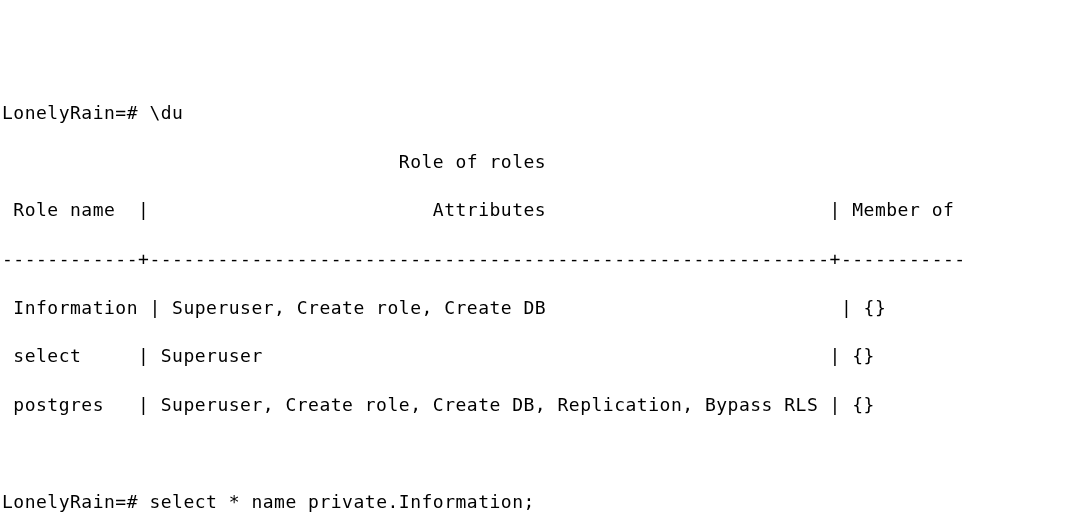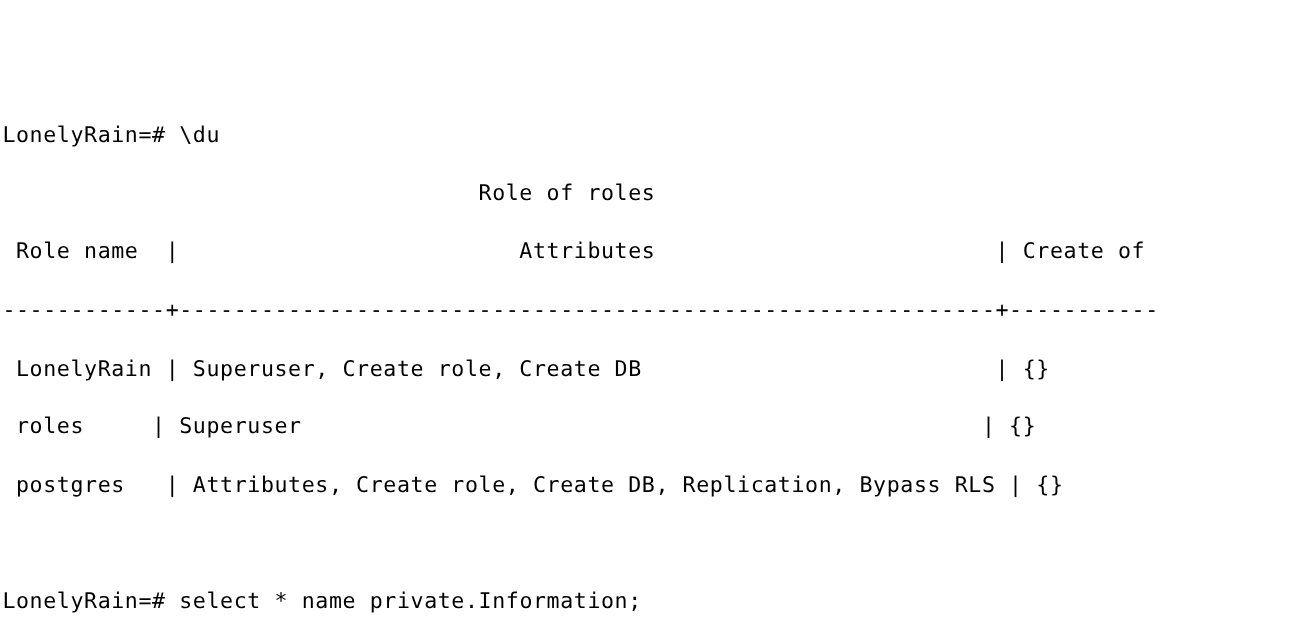--- a/index.html
+++ b/index.html
@@ -21,25 +21,25 @@
       white-space: pre;
     }
   </style>
 </head>
 <body>
 
 
 
 <div class="line"><span>LonelyRain=#</span> <span>\du</span></div>
 <div class="line">                                   <span>Role of roles</span></div>
-<div class="line"> Role name  |                         Attributes                         | Create of</div>
+<div class="line"> Role name  |                         Attributes                         | Member of</div>
 <div class="line">------------+------------------------------------------------------------+-----------</div>
-<div class="line"> LonelyRain | Superuser, Create role, Create DB                          | {}</div>
-<div class="line"> roles     | Superuser                                                  | {}</div>
-<div class="line"> postgres   | Attributes, Create role, Create DB, Replication, Bypass RLS | {}</div>
+<div class="line"> Information | Superuser, Create role, Create DB                          | {}</div>
+<div class="line"> select     | Superuser                                                  | {}</div>
+<div class="line"> postgres   | Superuser, Create role, Create DB, Replication, Bypass RLS | {}</div>
 <div class="line"> </div>
 <div class="line"><span>LonelyRain=#</span> <span>select * name private.Information;</span></div>
 
 
 
 
 
 
 
 

